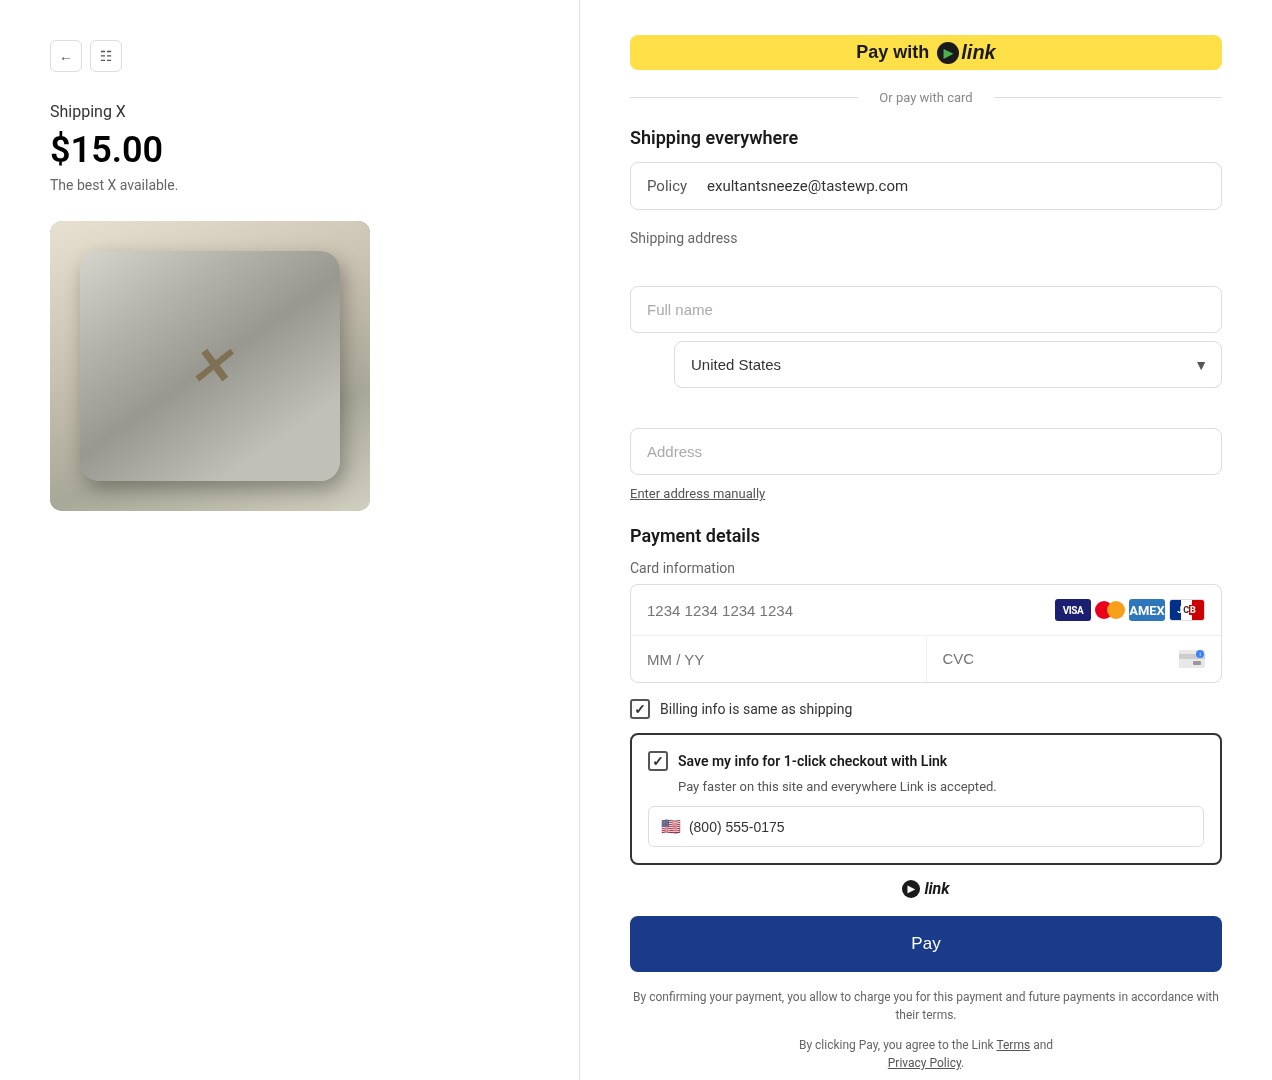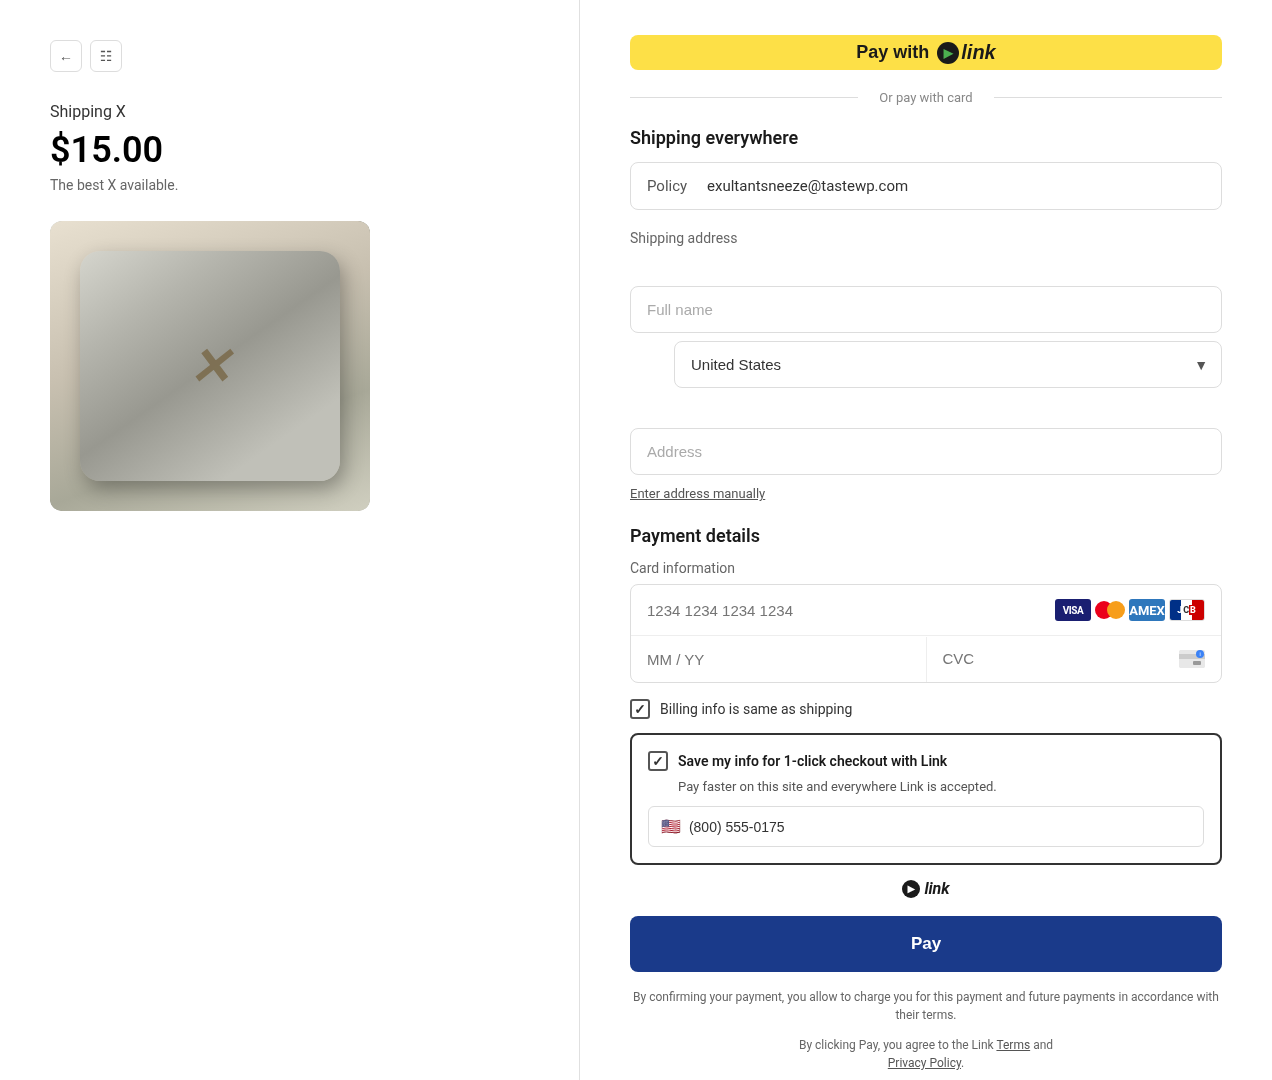--- a/index.html
+++ b/index.html
@@ -432,21 +432,21 @@
       width: 100%;
       background: #1a3a8a;
       border: none;
       border-radius: 8px;
       padding: 18px;
       cursor: pointer;
       margin-bottom: 16px;
     }
     .pay-btn-text {
       font-size: 17px;
-      font-weight: 700;
+      font-weight: 400;
       color: #fff;
     }
 
     .confirmation-text {
       font-size: 12px;
       color: #666;
       text-align: center;
       line-height: 1.5;
       margin-bottom: 12px;
     }

